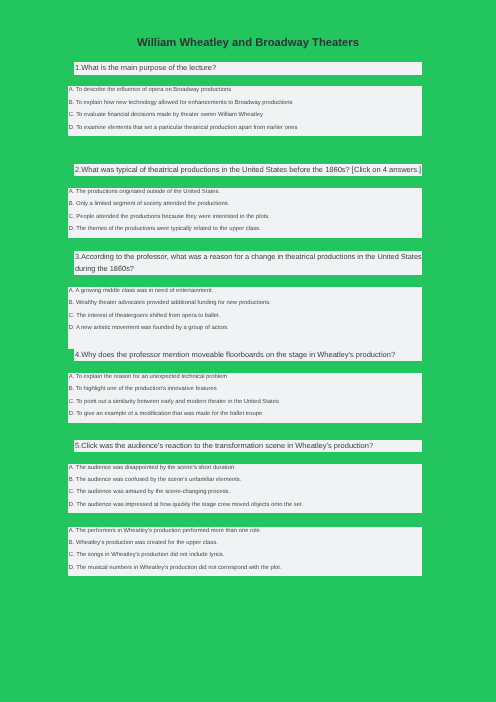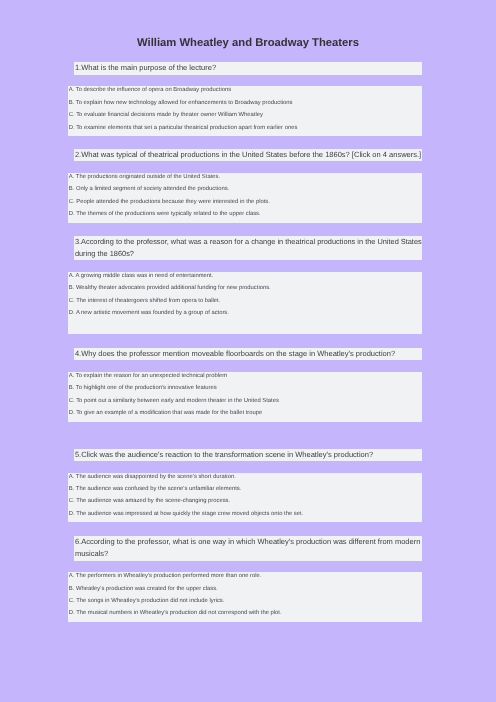--- a/index.html
+++ b/index.html
@@ -13,21 +13,21 @@
     font-family: "Liberation Sans", sans-serif;
     color: #444444;
     -webkit-font-smoothing: antialiased;
     text-rendering: geometricPrecision;
   }
   * { -webkit-font-smoothing: antialiased; }
   .page {
     position: relative;
     width: 496px;
     height: 702px;
-    background: #c4b5fd;
+    background: #22c55e;
     overflow: hidden;
   }
   .doc-title {
     position: absolute;
     left: 0;
     top: 37.4px;
     width: 496px;
     text-align: center;
     font-size: 11.25px;
     font-weight: bold;
@@ -69,68 +69,67 @@
   .option.blank-row {
     height: 12.4px;
   }
 </style>
 </head>
 <body>
 
 <div class="page">
   <h1 class="doc-title">William Wheatley and Broadway Theaters</h1>
   <div class="quiz">
-      <div class="question-item" style="margin-bottom:13px">
+      <div class="question-item" style="margin-bottom:28px">
         <div class="question-prompt"><span>1.</span><span>What is the main purpose of the lecture?</span></div>
         <div class="options-list">
           <div class="option">A. To describe the influence of opera on Broadway productions</div>
           <div class="option">B. To explain how new technology allowed for enhancements to Broadway productions</div>
           <div class="option">C. To evaluate financial decisions made by theater owner William Wheatley</div>
           <div class="option">D. To examine elements that set a particular theatrical production apart from earlier ones</div>
         </div>
       </div>
       <div class="question-item" style="margin-bottom:12.9px">
         <div class="question-prompt"><span>2.</span><span>What was typical of theatrical productions in the United States before the 1860s? [Click on 4 answers.]</span></div>
         <div class="options-list">
           <div class="option">A. The productions originated outside of the United States.</div>
           <div class="option">B. Only a limited segment of society attended the productions.</div>
           <div class="option">C. People attended the productions because they were interested in the plots.</div>
           <div class="option">D. The themes of the productions were typically related to the upper class.</div>
         </div>
       </div>
-      <div class="question-item" style="margin-bottom:14px">
+      <div class="question-item" style="margin-bottom:0">
         <div class="question-prompt fit-line"><span>3.</span><span>According to the professor, what was a reason for a change in theatrical productions in the United States during the 1860s?</span></div>
         <div class="options-list">
           <div class="option">A. A growing middle class was in need of entertainment.</div>
           <div class="option">B. Wealthy theater advocates provided additional funding for new productions.</div>
           <div class="option">C. The interest of theatergoers shifted from opera to ballet.</div>
           <div class="option">D. A new artistic movement was founded by a group of actors.</div>
           <div class="option blank-row"></div>
         </div>
       </div>
-      <div class="question-item" style="margin-bottom:27px">
+      <div class="question-item" style="margin-bottom:17px">
         <div class="question-prompt"><span>4.</span><span>Why does the professor mention moveable floorboards on the stage in Wheatley's production?</span></div>
         <div class="options-list">
           <div class="option">A. To explain the reason for an unexpected technical problem</div>
           <div class="option">B. To highlight one of the production's innovative features</div>
           <div class="option">C. To point out a similarity between early and modern theater in the United States</div>
           <div class="option">D. To give an example of a modification that was made for the ballet troupe</div>
         </div>
       </div>
       <div class="question-item" style="margin-bottom:13.4px">
         <div class="question-prompt"><span>5.</span><span>Click was the audience's reaction to the transformation scene in Wheatley's production?</span></div>
         <div class="options-list">
           <div class="option">A. The audience was disappointed by the scene's short duration.</div>
           <div class="option">B. The audience was confused by the scene's unfamiliar elements.</div>
           <div class="option">C. The audience was amazed by the scene-changing process.</div>
           <div class="option">D. The audience was impressed at how quickly the stage crew moved objects onto the set.</div>
         </div>
       </div>
       <div class="question-item" style="margin-bottom:13.3px">
-        <div class="question-prompt"><span>6.</span><span>According to the professor, what is one way in which Wheatley's production was different from modern musicals?</span></div>
         <div class="options-list">
           <div class="option">A. The performers in Wheatley's production performed more than one role.</div>
           <div class="option">B. Wheatley's production was created for the upper class.</div>
           <div class="option">C. The songs in Wheatley's production did not include lyrics.</div>
           <div class="option">D. The musical numbers in Wheatley's production did not correspond with the plot.</div>
         </div>
       </div>
   </div>
 </div>
 

